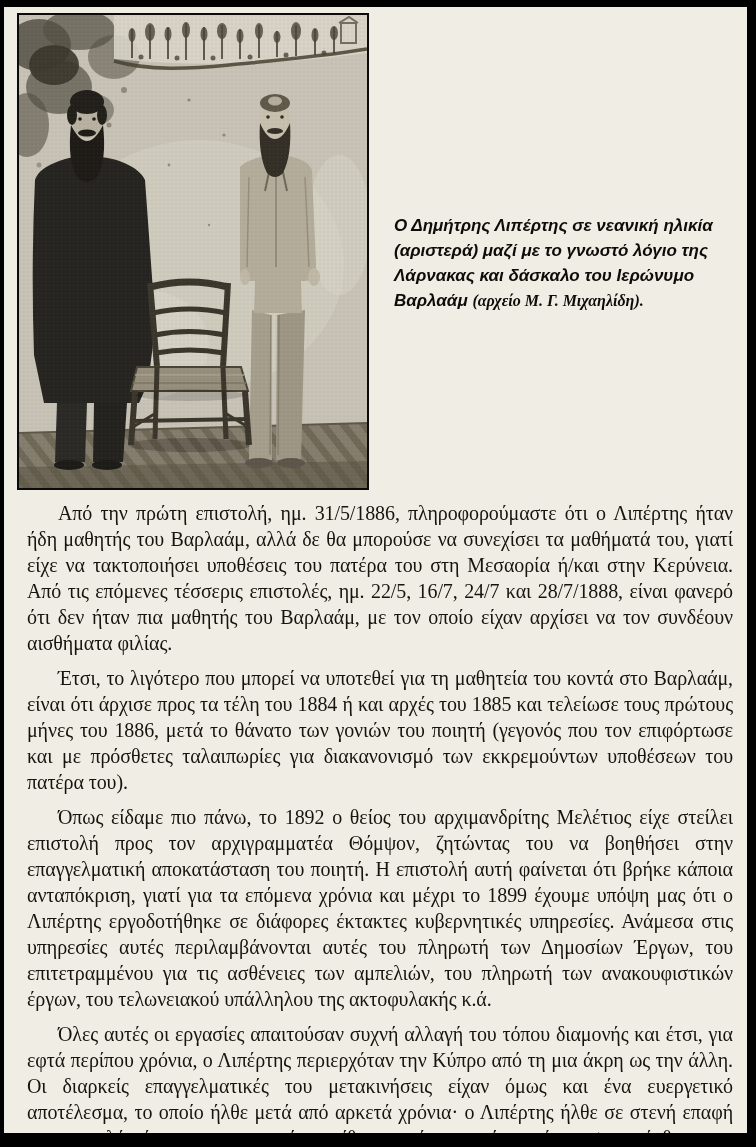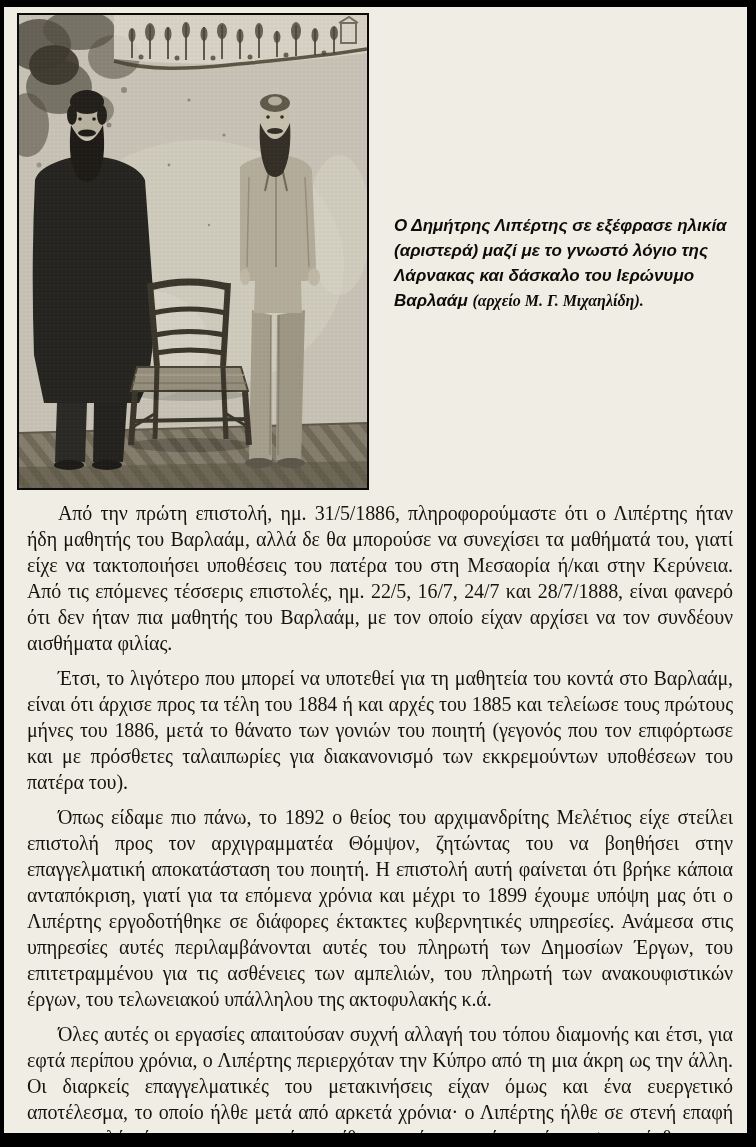--- a/index.html
+++ b/index.html
@@ -195,21 +195,21 @@
         <line x1="114" y1="412" x2="137" y2="398" stroke-width="3"></line>
         <line x1="229" y1="412" x2="206" y2="398" stroke-width="3"></line>
       </g>
       <ellipse cx="171" cy="380" rx="54" ry="6" fill="#000000" opacity="0.15"></ellipse>
 
       <rect x="0" y="0" width="348" height="473" fill="url(#grain)"></rect>
     </svg>
   </figure>
 
   <div class="caption">
-    <span class="caption-main">Ο Δημήτρης Λιπέρτης σε εξέφρασε ηλικία (αριστερά) μαζί με το γνωστό λόγιο της Λάρνακας και δάσκαλο του Ιερώνυμο Βαρλαάμ</span>
+    <span class="caption-main">Ο Δημήτρης Λιπέρτης σε νεανική ηλικία (αριστερά) μαζί με το γνωστό λόγιο της Λάρνακας και δάσκαλο του Ιερώνυμο Βαρλαάμ</span>
     <span class="caption-credit">(αρχείο Μ. Γ. Μιχαηλίδη).</span>
   </div>
 
   <div class="bodytext">
     <p>Από την πρώτη επιστολή, ημ. 31/5/1886, πληροφορούμαστε ότι ο Λιπέρτης ήταν ήδη μαθητής του Βαρλαάμ, αλλά δε θα μπορούσε να συνεχίσει τα μαθήματά του, γιατί είχε να τακτοποιήσει υποθέσεις του πατέρα του στη Μεσαορία ή/και στην Κερύνεια. Από τις επόμενες τέσσερις επιστολές, ημ. 22/5, 16/7, 24/7 και 28/7/1888, είναι φανερό ότι δεν ήταν πια μαθητής του Βαρλαάμ, με τον οποίο είχαν αρχίσει να τον συνδέουν αισθήματα φιλίας.</p>
     <p>Έτσι, το λιγότερο που μπορεί να υποτεθεί για τη μαθητεία του κοντά στο Βαρλαάμ, είναι ότι άρχισε προς τα τέλη του 1884 ή και αρχές του 1885 και τελείωσε τους πρώτους μήνες του 1886, μετά το θάνατο των γονιών του ποιητή (γεγονός που τον επιφόρτωσε και με πρόσθετες ταλαιπωρίες για διακανονισμό των εκκρεμούντων υποθέσεων του πατέρα του).</p>
     <p>Όπως είδαμε πιο πάνω, το 1892 ο θείος του αρχιμανδρίτης Μελέτιος είχε στείλει επιστολή προς τον αρχιγραμματέα Θόμψον, ζητώντας του να βοηθήσει στην επαγγελματική αποκατάσταση του ποιητή. Η επιστολή αυτή φαίνεται ότι βρήκε κάποια ανταπόκριση, γιατί για τα επόμενα χρόνια και μέχρι το 1899 έχουμε υπόψη μας ότι ο Λιπέρτης εργοδοτήθηκε σε διάφορες έκτακτες κυβερνητικές υπηρεσίες. Ανάμεσα στις υπηρεσίες αυτές περιλαμβάνονται αυτές του πληρωτή των Δημοσίων Έργων, του επιτετραμμένου για τις ασθένειες των αμπελιών, του πληρωτή των ανακουφιστικών έργων, του τελωνειακού υπάλληλου της ακτοφυλακής κ.ά.</p>
     <p>Όλες αυτές οι εργασίες απαιτούσαν συχνή αλλαγή του τόπου διαμονής και έτσι, για εφτά περίπου χρόνια, ο Λιπέρτης περιερχόταν την Κύπρο από τη μια άκρη ως την άλλη. Οι διαρκείς επαγγελματικές του μετακινήσεις είχαν όμως και ένα ευεργετικό αποτέλεσμα, το οποίο ήλθε μετά από αρκετά χρόνια· ο Λιπέρτης ήλθε σε στενή επαφή με τον απλό κόσμο της κυπριακής υπαίθρου, γνώρισε από κοντά την ψυχοσύνθεση και τον τρόπο ζωής του, ένιωσε τις αγωνίες και τις χαρές του, τις οποίες ύστερα από χρόνια εξέφρασε μέσα στα ανεπανάληπτα ποιητικά του δημιουργήματα.</p>
   </div>
 

